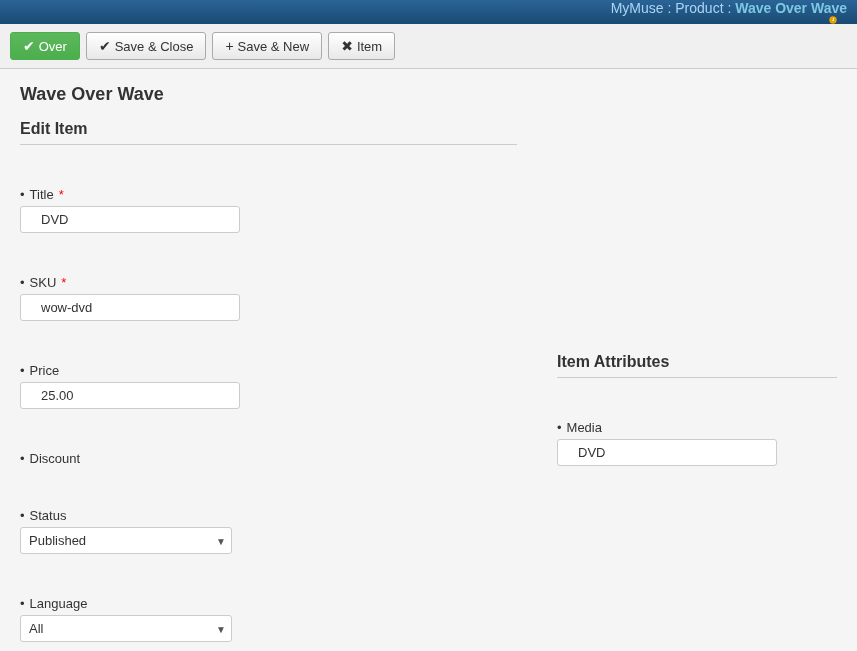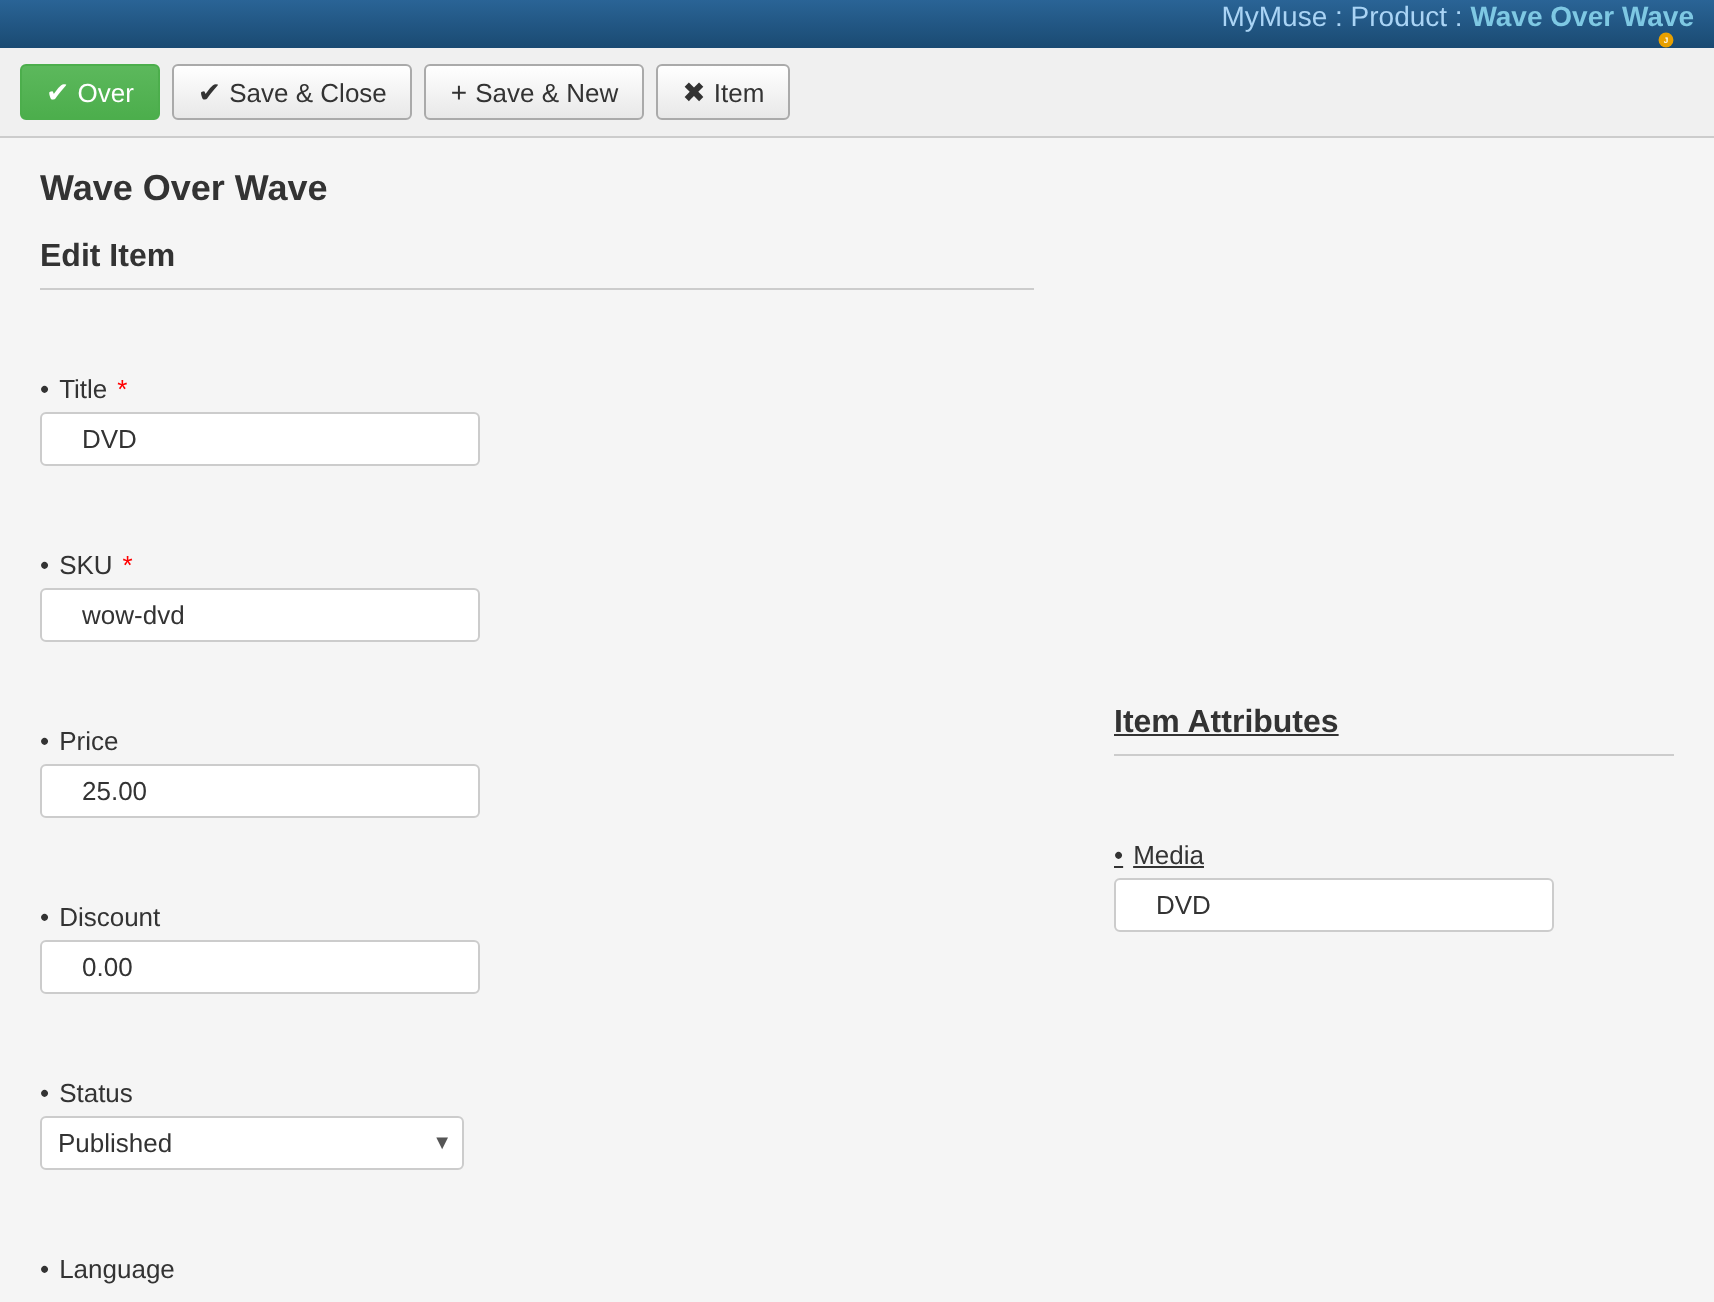--- a/index.html
+++ b/index.html
@@ -142,21 +142,20 @@
       top: 50%;
       transform: translateY(-50%);
       pointer-events: none;
       color: #555;
     }
 
     
     #right-panel {
       min-width: 250px;
       max-width: 280px;
-      text-decoration: underline;
     }
   </style>
 </head>
 <body>
 
 <div id="header">
   <span id="header-title">
     <span class="muted">MyMuse</span>
     <span class="muted"> : </span>
     <span class="muted">Product</span>
@@ -217,39 +216,43 @@
         <div class="field-label">
           <span>Price</span>
         </div>
         <input type="text" class="form-input" value="25.00" style="">
       </div>
 
       <div class="field-group">
         <div class="field-label">
           <span>Discount</span>
         </div>
-        <input type="text" class="form-input" value="0.00" style="">
       </div>
 
       <div class="field-group">
         <div class="field-label">
           <span>Status</span>
         </div>
         <div class="form-select-wrap">
           <select class="form-input" style="width:100%">
             <option value="Published">Published</option>
             <option value="Unpublished">Unpublished</option>
           </select>
         </div>
       </div>
 
       <div class="field-group">
         <div class="field-label">
           <span>Language</span>
         </div>
+        <div class="form-select-wrap">
+          <select class="form-input" style="width:100%">
+            <option value="All">All</option>
+          </select>
+        </div>
       </div>
 
       <div class="field-group">
         <div class="field-label">
           <span>ID</span>
         </div>
       </div>
     </div>
 
     <div class="panel" id="right-panel">

